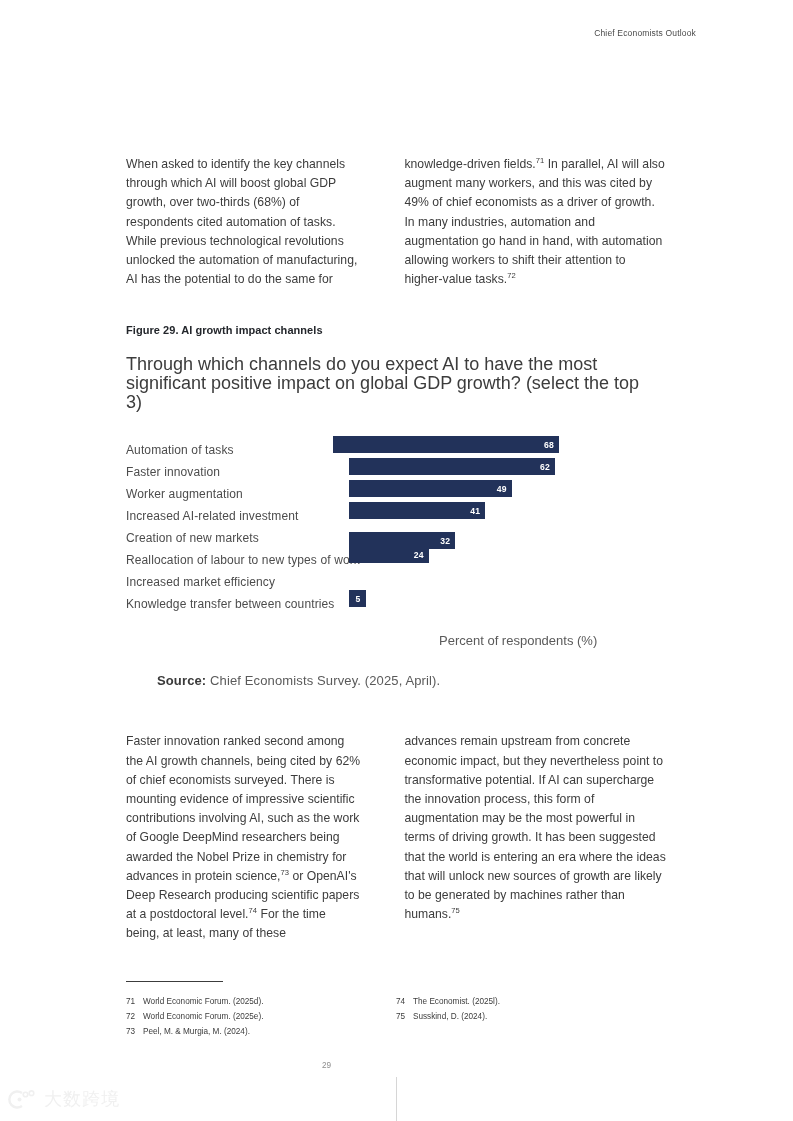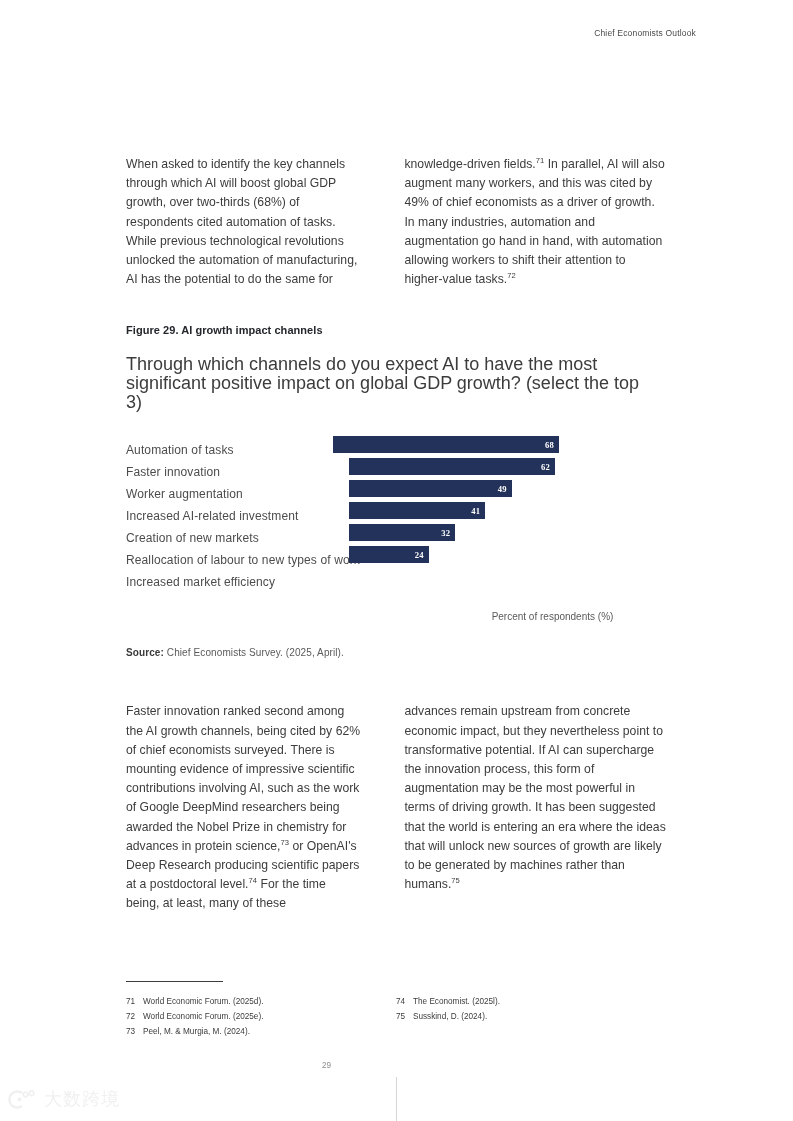--- a/index.html
+++ b/index.html
@@ -96,49 +96,49 @@
     flex: 0 0 207px;
     font-size: 12px;
     color: #4c4c4c;
     letter-spacing: 0.01em;
     white-space: nowrap;
   }
   .bar-area {
     flex: 1 1 auto;
     position: relative;
     height: 28px;
-    font-family: Liberation Serif, serif;
   }
   .bar {
     height: 17px;
     background: #22325a;
     position: relative;
     display: flex;
     align-items: center;
     justify-content: flex-end;
   }
   .bar-value {
     color: #ffffff;
     font-size: 8.6px;
     font-weight: bold;
     padding-right: 5px;
     letter-spacing: 0.03em;
   }
   .axis-caption {
-    font-size: 10px;
+    font-size: 13px;
     color: #5a5a5a;
-    text-align: center;
+    text-align: left;
     margin-left: 313px;
     margin-top: 18px;
   }
   .source-note {
-    font-size: 10px;
+    font-size: 13px;
     color: #5a5a5a;
     margin-top: 25px;
     letter-spacing: 0.01em;
+    margin-left: 31px;
   }
   .source-note b {
     color: #3a3a3a;
     font-weight: bold;
   }
 
   
   .footnotes {
     position: absolute;
     left: 126px;
@@ -257,35 +257,43 @@
             <div class="cat-label">Increased AI-related investment</div>
             <div class="bar-area">
               <div class="bar" style="background: rgb(34, 50, 90); width: 136.265px; align-items: center;">
                 <span class="bar-value">41</span>
               </div>
             </div>
           </div>
           <div class="chart-row">
             <div class="cat-label">Creation of new markets</div>
             <div class="bar-area">
-              <div class="bar" style="background: rgb(34, 50, 90); width: 106.353px;">
+              <div class="bar" style="background: rgb(34, 50, 90); width: 106.353px; margin-top: 8px;">
                 <span class="bar-value">32</span>
               </div>
             </div>
           </div>
           <div class="chart-row">
             <div class="cat-label">Reallocation of labour to new types of work</div>
             <div class="bar-area">
               <div class="bar" style="background: rgb(34, 50, 90); width: 79.7647px;">
                 <span class="bar-value">24</span>
               </div>
             </div>
           </div>
           <div class="chart-row">
             <div class="cat-label">Increased market efficiency</div>
+          </div>
+          <div class="chart-row">
+            <div class="cat-label">Knowledge transfer between countries</div>
+            <div class="bar-area">
+              <div class="bar" style="background: rgb(34, 50, 90); width: 16.6176px;">
+                <span class="bar-value">5</span>
+              </div>
+            </div>
           </div>
         </div>
       <div class="axis-caption">Percent of respondents (%)</div>
     </div>
 
     <div class="source-note"><b>Source:</b><span> Chief Economists Survey. (2025, April).</span></div>
   </div>
 
   <div class="cols" style="margin-top:44px;">
     <div class="col left">

